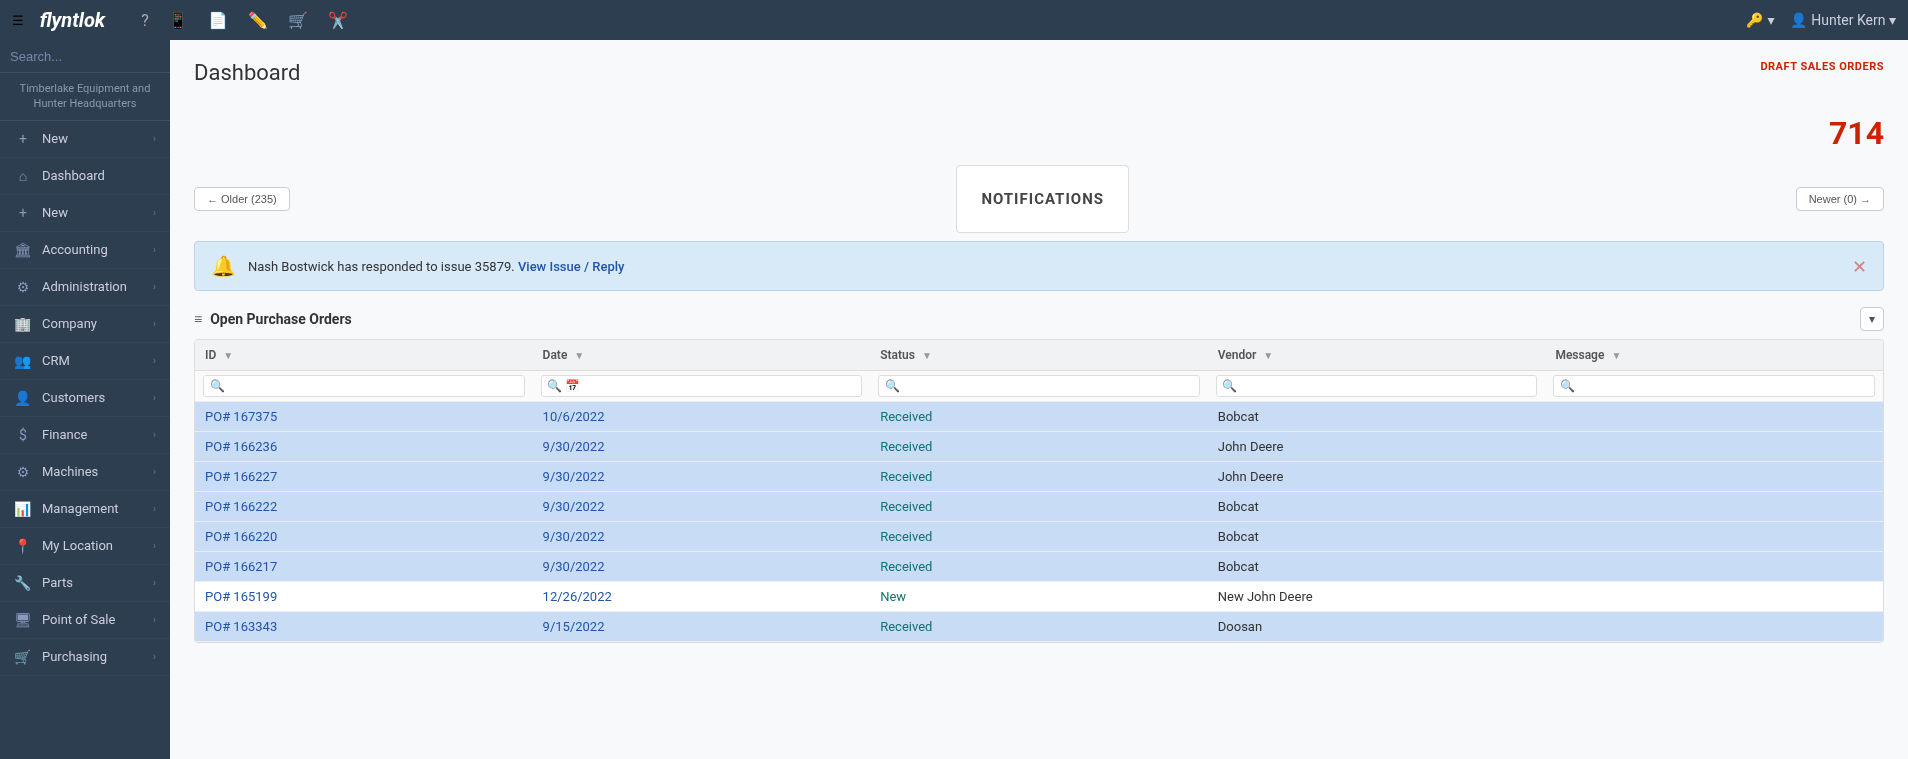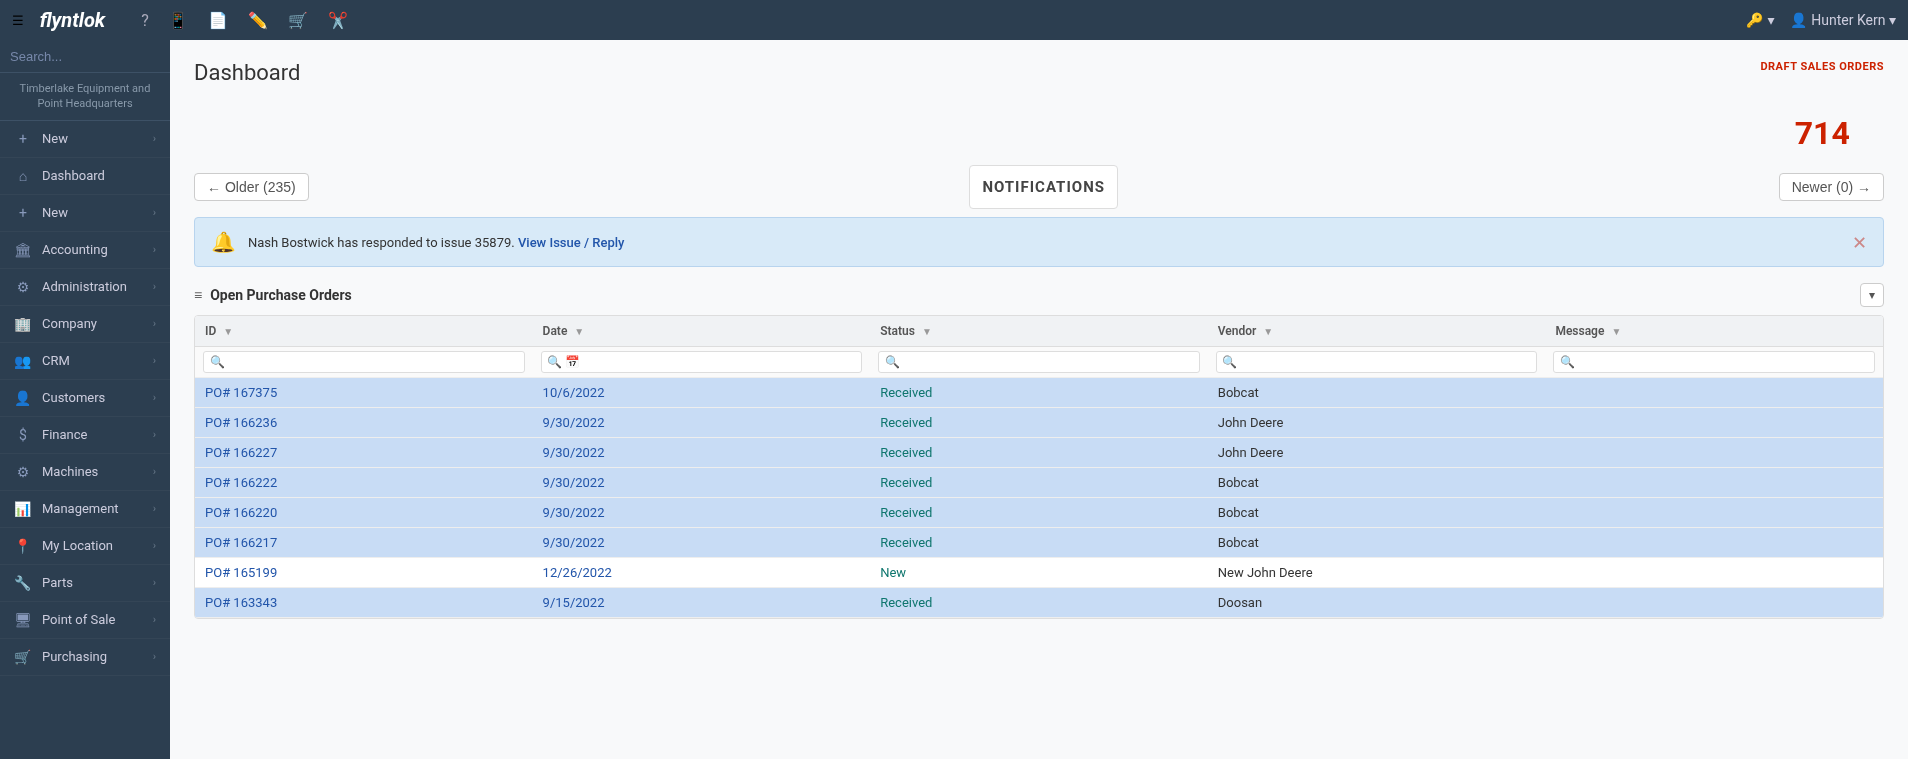--- a/index.html
+++ b/index.html
@@ -73,37 +73,37 @@
     .main-content {
       flex: 1; overflow-y: auto; padding: 20px 24px;
       background: #f8f9fa;
     }
 
     .main-header {
       display: flex; align-items: flex-start; justify-content: space-between;
       margin-bottom: 16px;
     }
     .page-title { font-size: 22px; color: #333; font-weight: 400; }
-    .draft-sales-orders { text-align: center; }
+    .draft-sales-orders { text-align: right; }
     .draft-label { font-size: 11px; color: #cc2200; font-weight: bold; letter-spacing: 0.5px; text-transform: uppercase; }
     .draft-count { font-size: 32px; color: #cc2200; font-weight: bold; line-height: 1; margin-top: 44px; }
 
     
     .notifications-section { margin-bottom: 16px; }
     .notifications-nav {
       display: flex; align-items: center; justify-content: space-between;
       margin-bottom: 8px;
     }
     .nav-btn {
       border: 1px solid #ccc; background: white; border-radius: 4px;
-      padding: 5px 12px; cursor: pointer; font-size: 14px; color: #555;
+      padding: 5px 12px; cursor: pointer; font-size: 11px; color: #555;
     }
     .notifications-box {
       background: white; border: 1px solid #ddd; border-radius: 4px;
-      padding: 12px; text-align: center; font-weight: bold; font-size: 15px;
+      padding: 24px; text-align: center; font-weight: bold; font-size: 15px;
       color: #444; letter-spacing: 1px;
     }
     .notification-banner {
       background: #d8eaf8; border: 1px solid #b8d4ee;
       padding: 12px 16px; border-radius: 4px; margin-top: 8px;
       display: flex; align-items: center; gap: 12px;
     }
     .notification-bell { font-size: 20px; color: #3a78b5; }
     .notification-text { flex: 1; color: #333; font-size: 13px; }
     .notification-link { color: #2255aa; text-decoration: none; font-weight: 500; cursor: pointer; }
@@ -170,21 +170,21 @@
 </div>
 
 <div class="layout">
 
   <div class="sidebar">
     <div class="sidebar-search">
       <input type="text" placeholder="Search..." style="">
       <span class="icon">🔍</span>
 
     </div>
-    <div class="sidebar-company">Timberlake Equipment and Point Headquarters</div>
+    <div class="sidebar-company">Timberlake Equipment and Hunter Headquarters</div>
 
     <div id="sidebar-items">
         <div class="sidebar-item">
     <div class="item-left">
       <span class="item-icon">+</span>
       <span class="item-label">New</span>
     </div>
     <span class="chevron">›</span>
   </div>
         <div class="sidebar-item">

